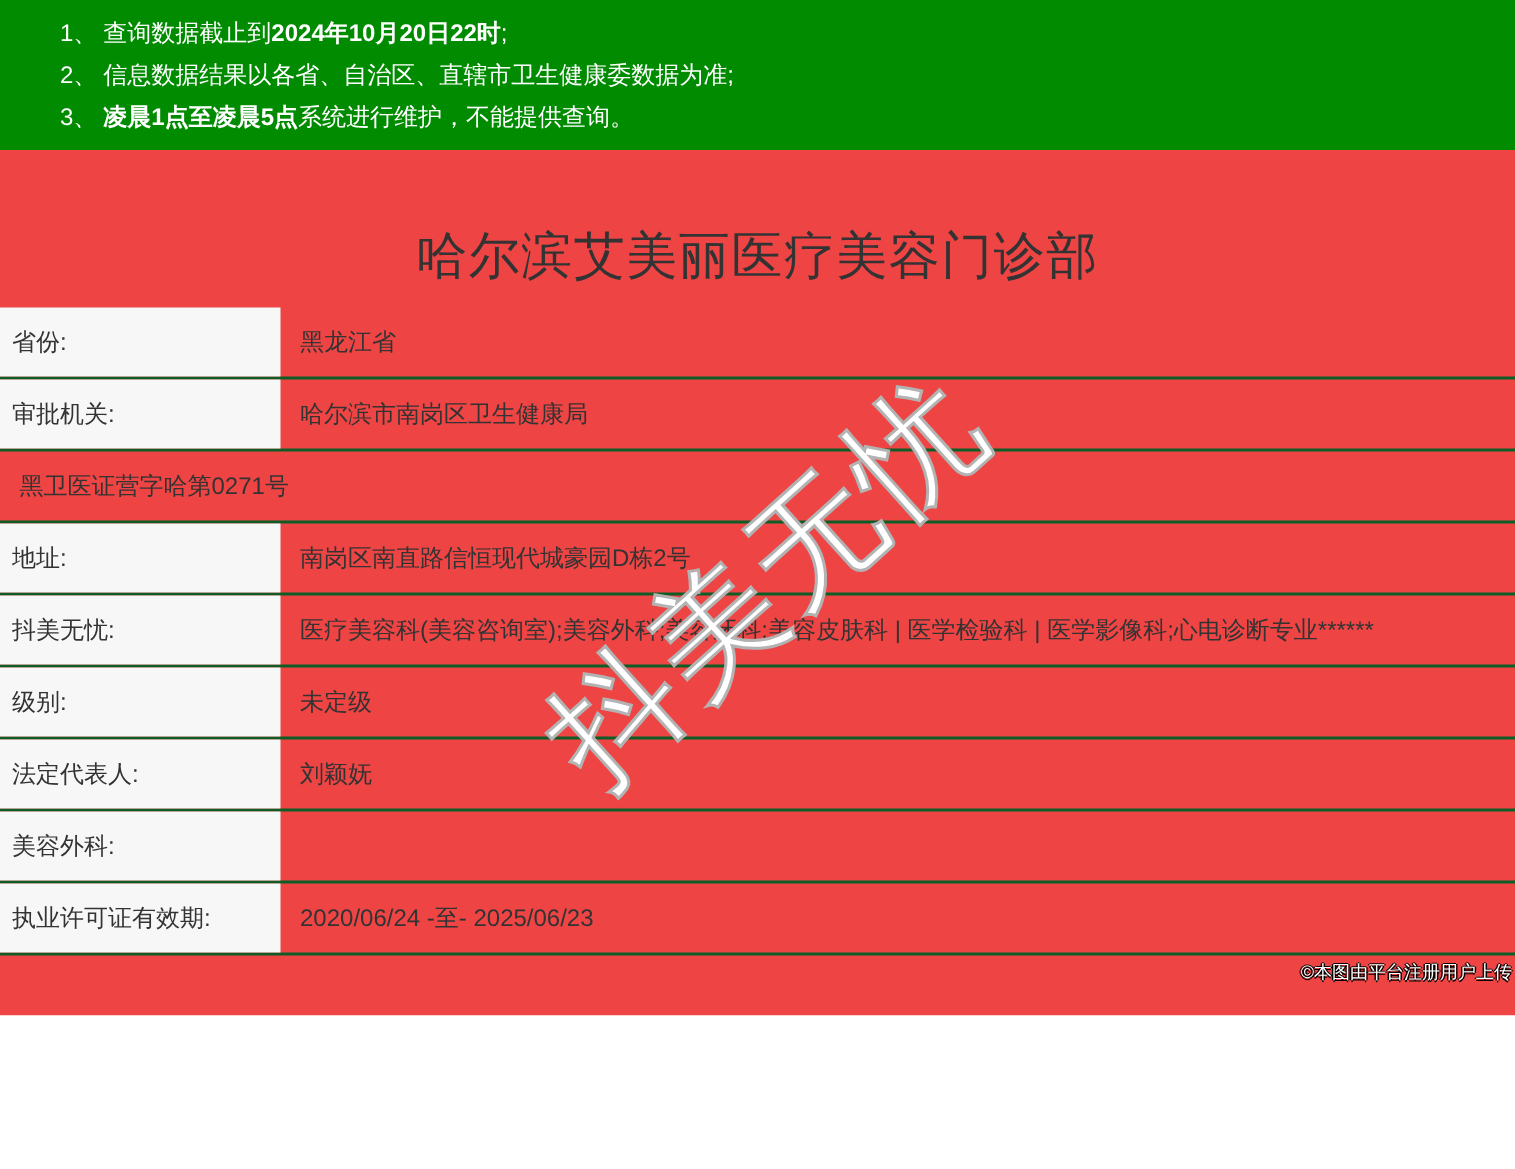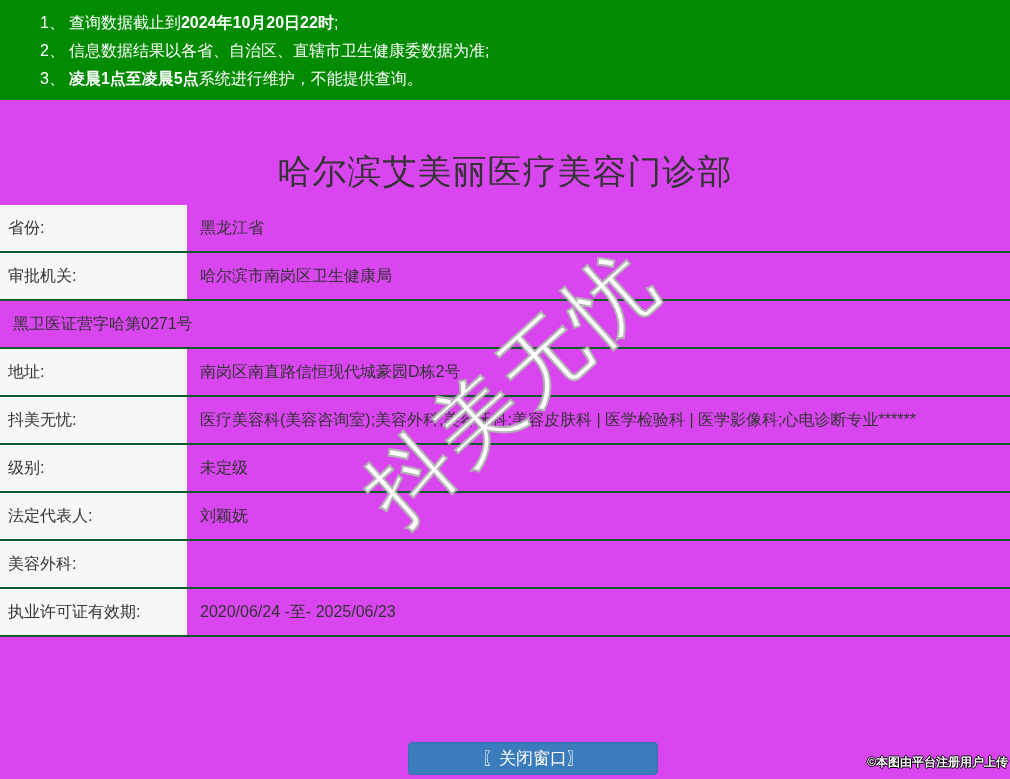--- a/index.html
+++ b/index.html
@@ -1,19 +1,19 @@
 <!DOCTYPE html>
 <html><head>
 <meta charset="utf-8">
 <style>
   html,body{margin:0;padding:0;background:#fff;}
   .page{
     position:relative;
-    width:1010px;height:779px;
-    background:#d946ef;
+    width:1010px;height:677px;
+    background:#ef4444;
     font-family:"Liberation Sans","DejaVu Sans",sans-serif;
     overflow:hidden;
   }
   
   .banner{
     background:#008b00;
     height:100px;
     color:#ffffff;
     padding:9px 10px 0 40px;
     box-sizing:border-box;
@@ -82,23 +82,23 @@
     border-radius:4px;
     color:#ffffff;
     font-size:17px;
     font-family:inherit;
     cursor:pointer;
     z-index:6;
   }
   
   .credit{
     position:absolute;
-    right:2px;bottom:8px;
+    right:2px;bottom:20px;
     font-size:12px;
-    font-weight:bold;
+    font-weight:normal;
     color:#ffffff;
     text-shadow:-1px 0 #000,1px 0 #000,0 -1px #000,0 1px #000;
     z-index:6;
   }
 </style>
 </head>
 <body>
 
 <div class="page">
 

